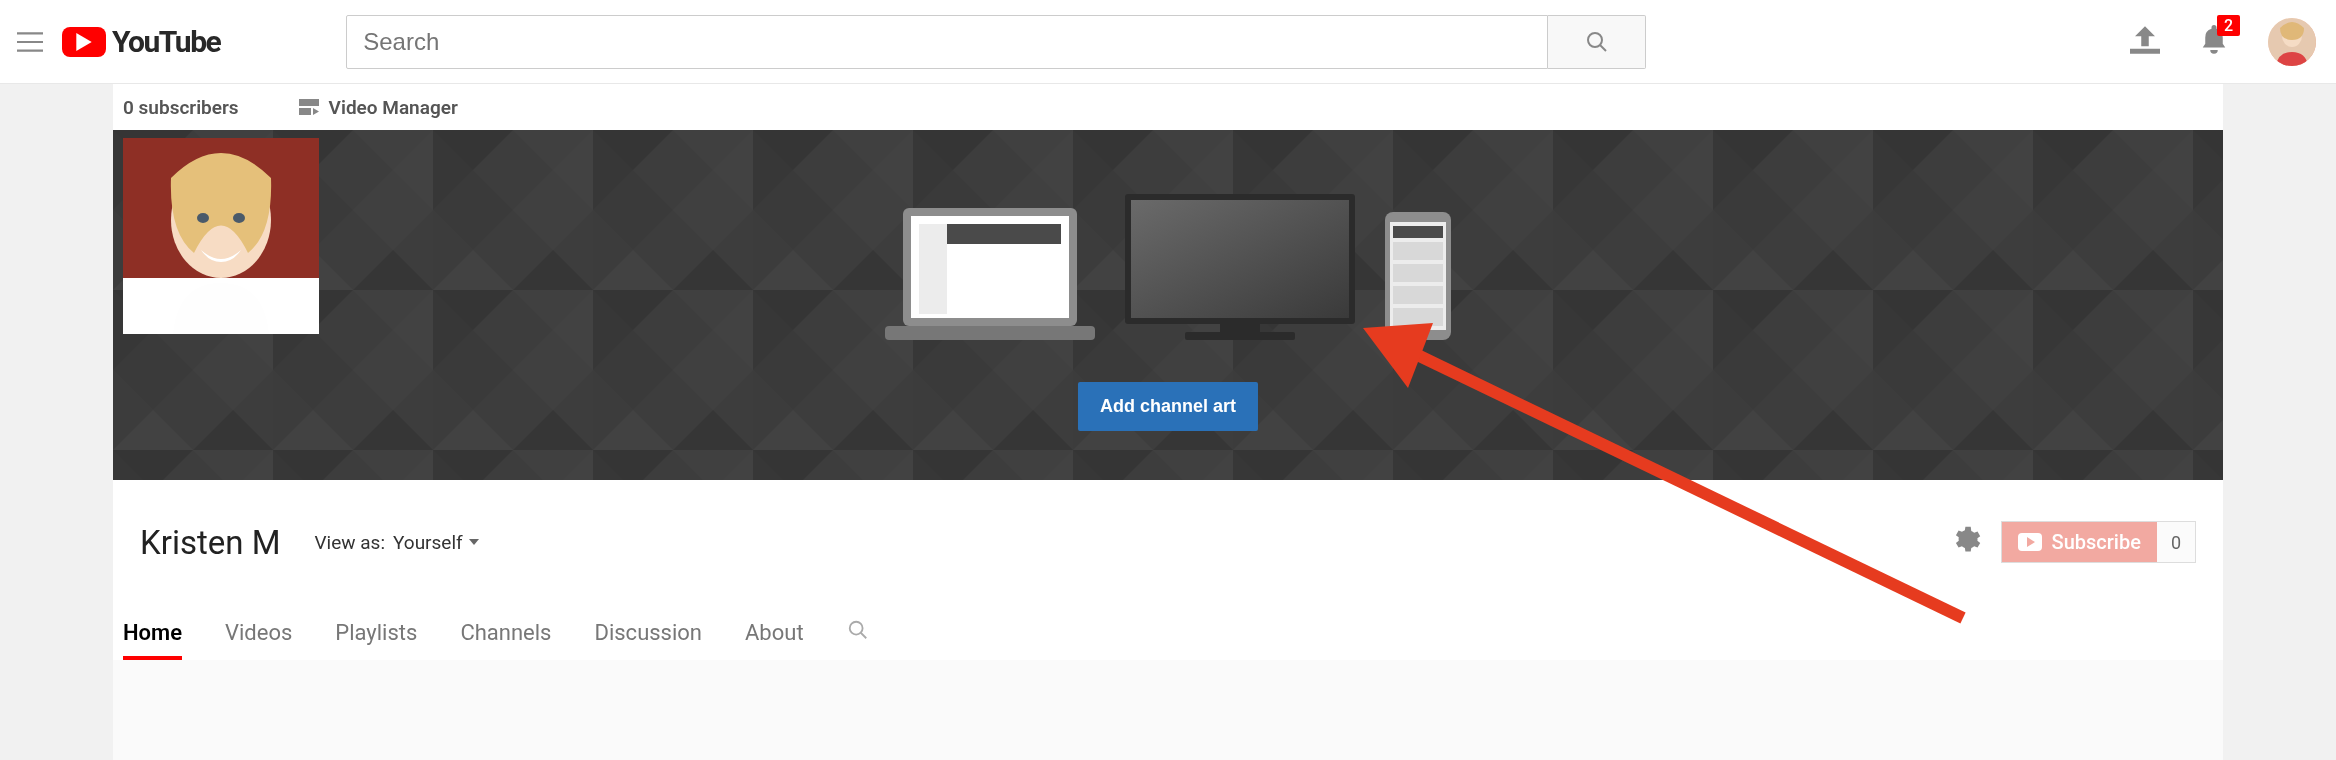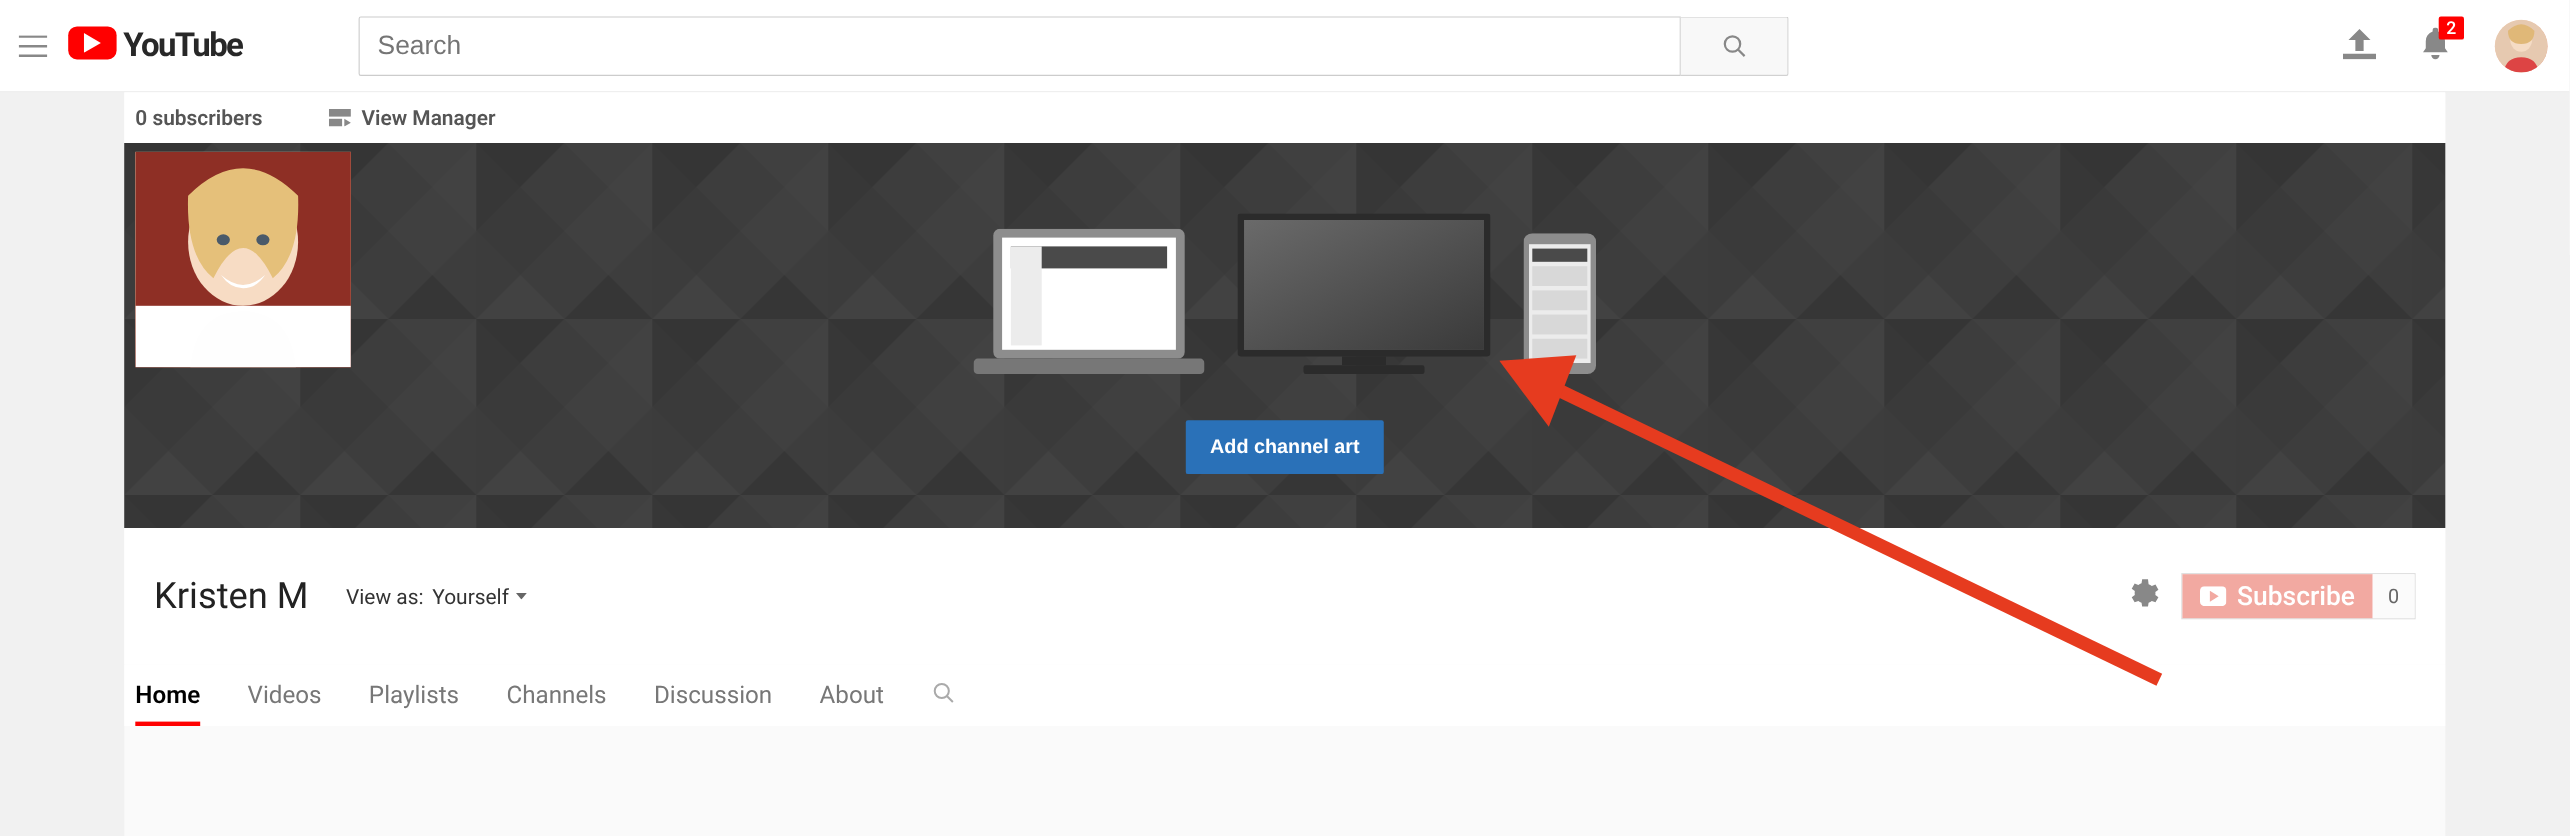--- a/index.html
+++ b/index.html
@@ -19,23 +19,23 @@
     align-items: center;
     padding: 0 20px 0 10px;
   }
   .hamburger {
     width: 40px; height: 40px;
     display: flex; align-items: center; justify-content: center;
     cursor: pointer;
     margin-right: 12px;
   }
   .logo {
-    display: flex; 
-    cursor: pointer;
-    margin-right: 74px;
+    display: flex; align-items: center;
+    cursor: pointer;
+    margin-right: 94px;
   }
   .logo-play {
     width: 44px; height: 30px;
     background: #ff0000;
     border-radius: 8px;
     display: flex; align-items: center; justify-content: center;
     margin-right: 6px;
   }
   .logo-text {
     font-weight: 700;
@@ -201,21 +201,21 @@
     height: 42px;
     border: 1px solid #ddd;
   }
   .subscribe-btn {
     background: #f2a9a1;
     display: flex;
     align-items: center;
     gap: 10px;
     padding: 0 16px;
     color: #fff;
-    font-size: 24px;
+    font-size: 20px;
     font-weight: 500;
     cursor: pointer;
   }
   .sub-count {
     background: #fbfbfb;
     display: flex;
     align-items: center;
     padding: 0 14px;
     font-size: 18px;
     color: #666;
@@ -308,21 +308,21 @@
 <div class="content-wrap">
 
   <div class="topbar">
     <span>0 subscribers</span>
     <a class="vm-link">
       <svg width="20" height="16" viewBox="0 0 20 16">
           <rect x="0" y="0" width="20" height="7" fill="#888"></rect>
           <rect x="0" y="9" width="12" height="7" fill="#888"></rect>
           <path d="M14 9l6 3.5-6 3.5z" fill="#888"></path>
         </svg>
-      <span>View Manager</span>
+      <span>Video Manager</span>
     </a>
   </div>
 
   <div class="banner">
     <svg class="banner-bg" width="100%" height="100%" preserveAspectRatio="none">
       <defs>
         <pattern id="tri" width="160" height="160" patternUnits="userSpaceOnUse">
           <rect width="160" height="160" fill="#3d3d3d"></rect>
           <path d="M0 0L80 0L0 80Z" fill="#353535"></path>
           <path d="M80 0L160 0L160 80Z" fill="#404040"></path>

